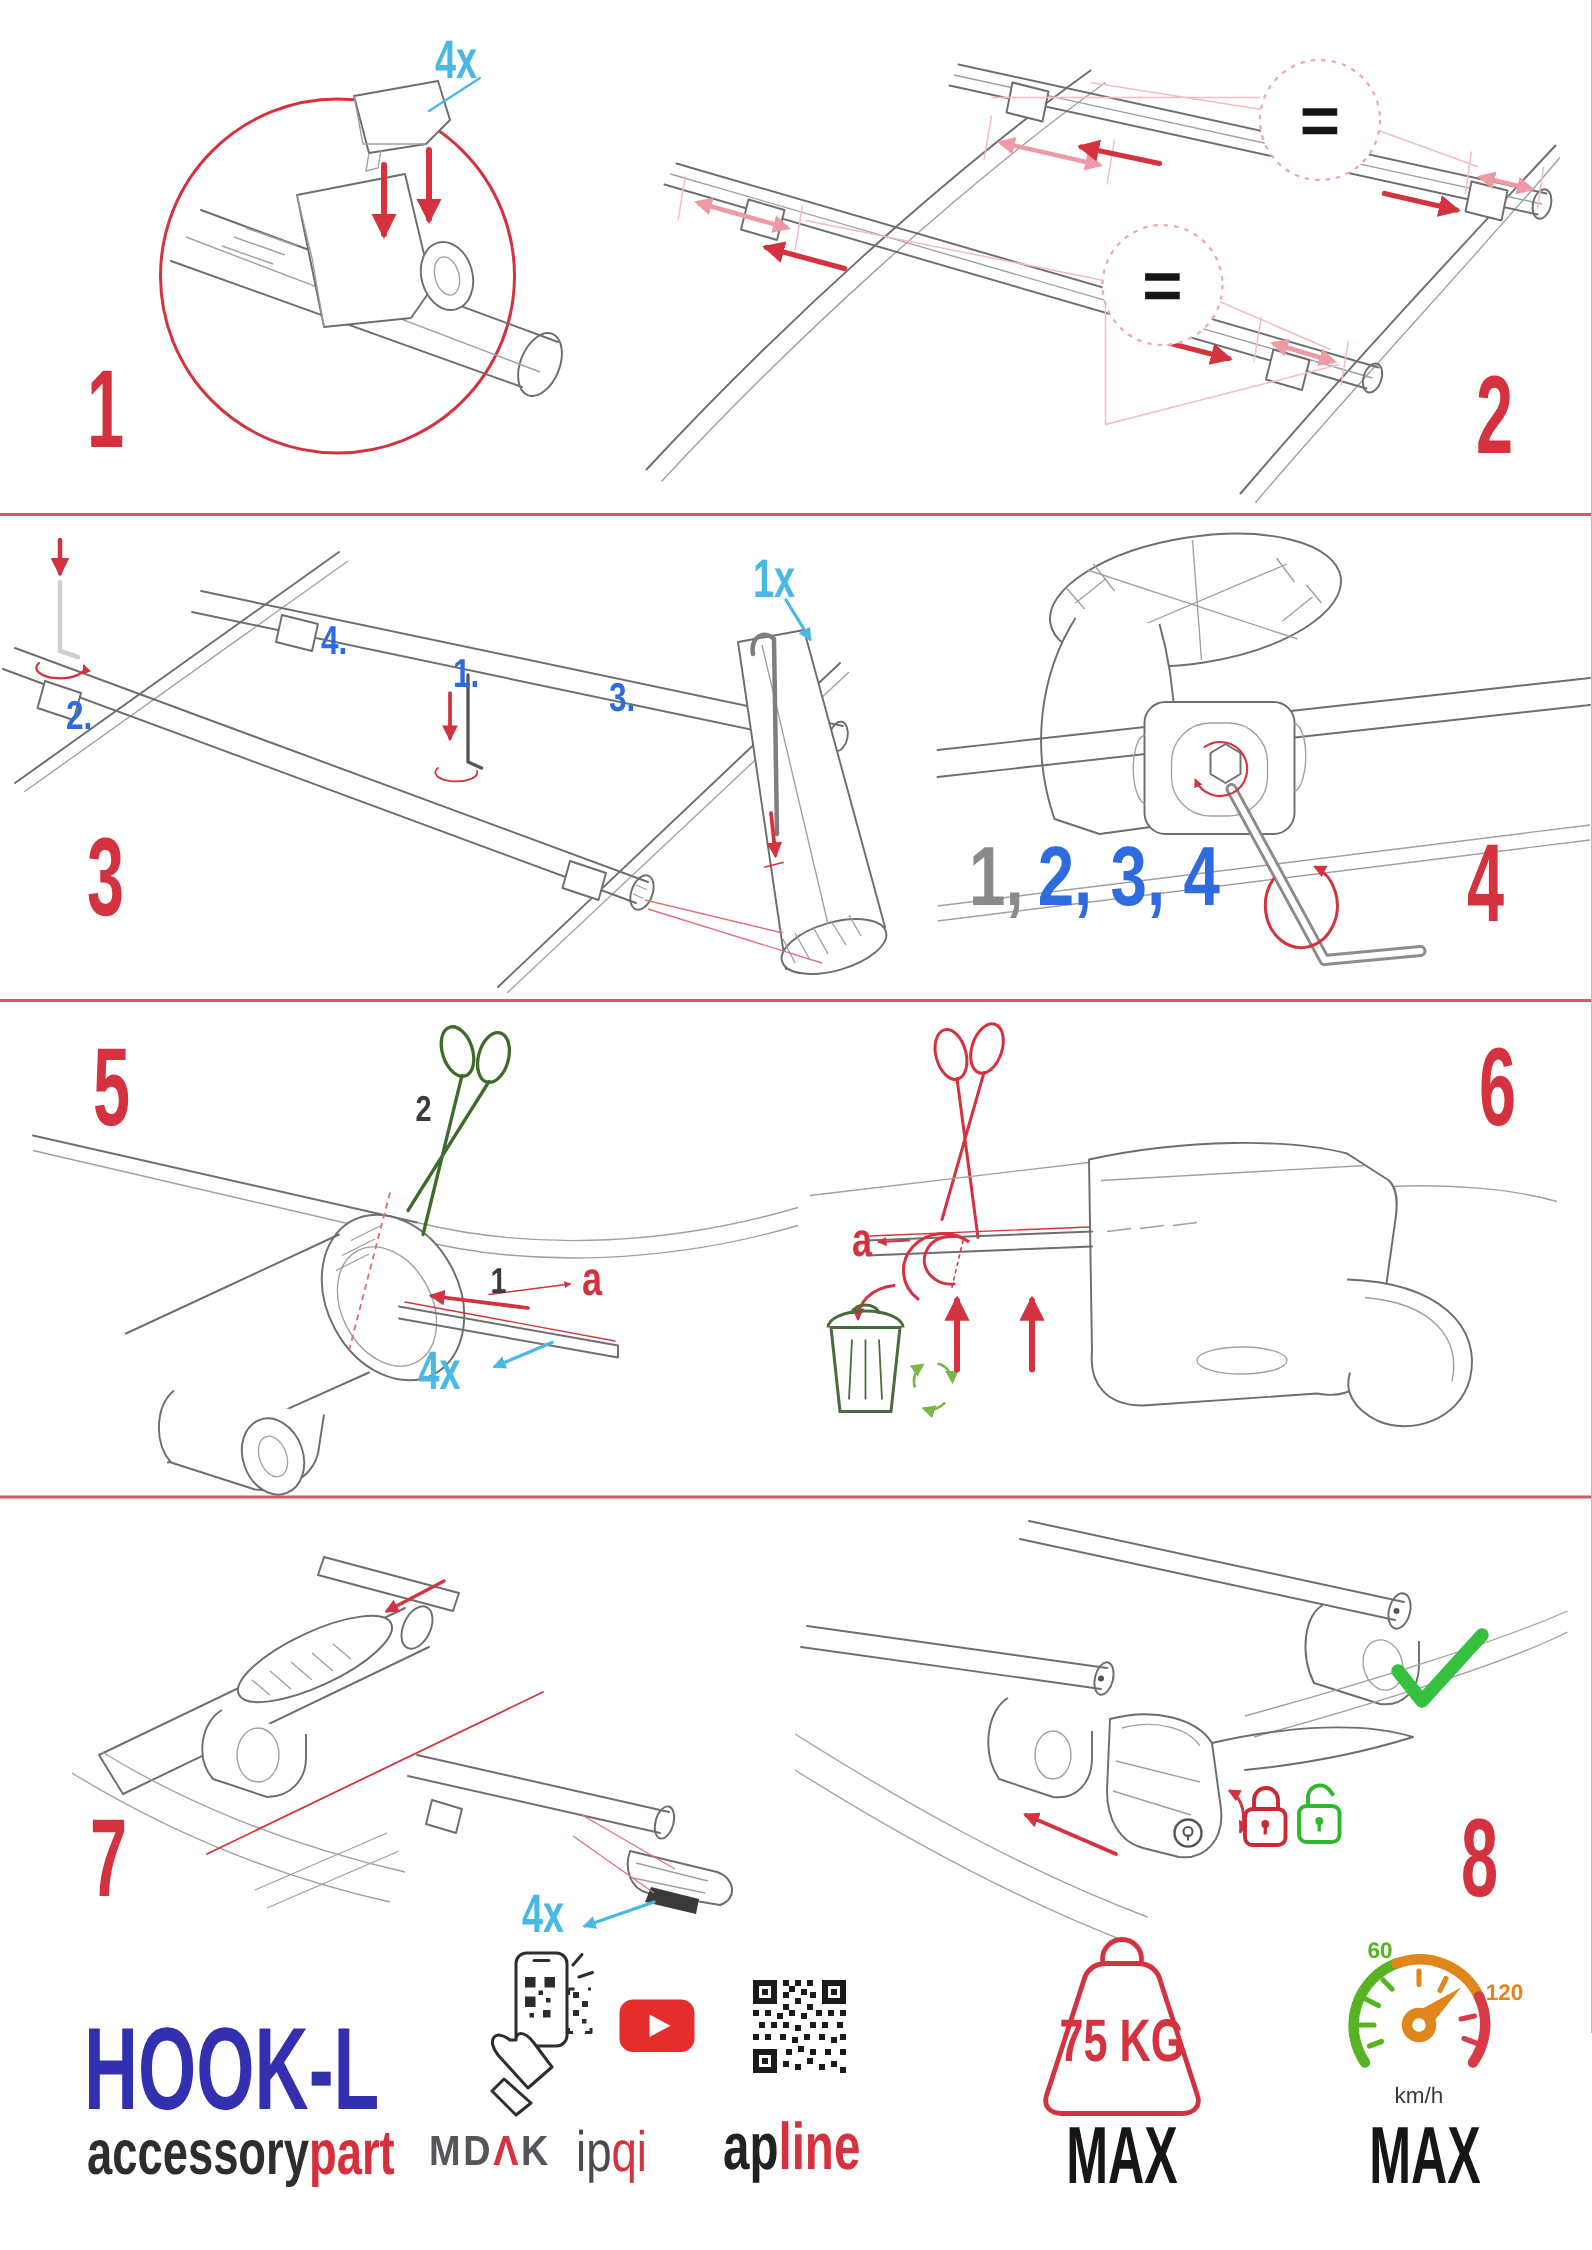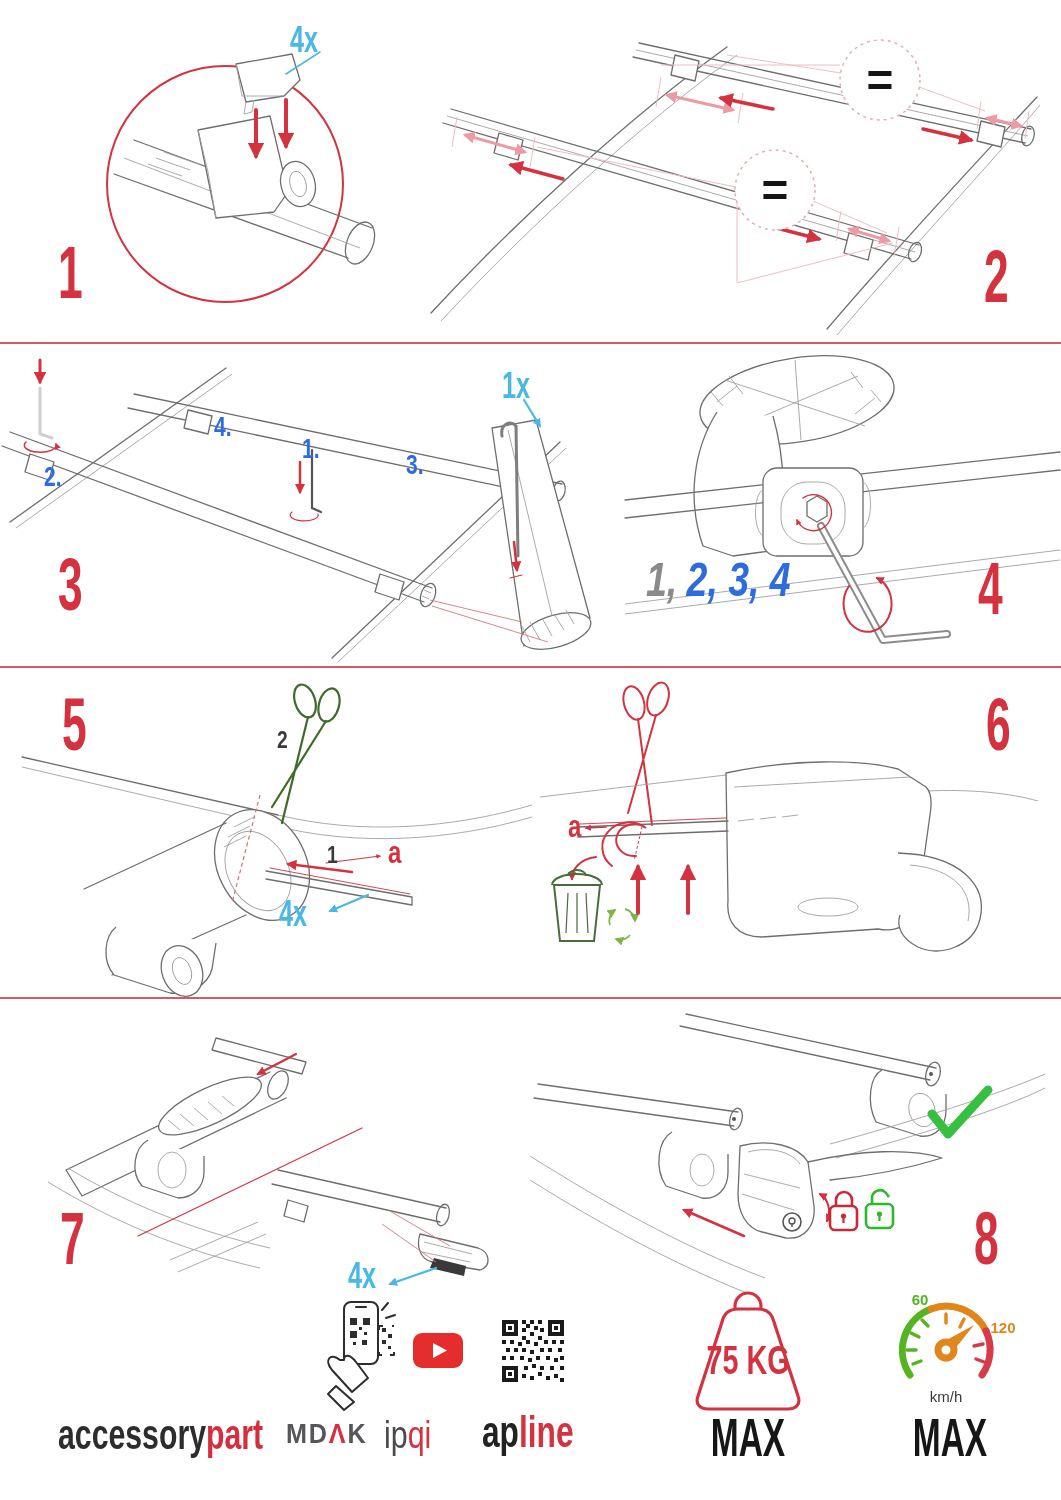--- a/index.html
+++ b/index.html
@@ -18,21 +18,21 @@
   .greenln{stroke:#3f6b2a;fill:none;stroke-linecap:round;}
   .lbl{position:absolute;line-height:1;white-space:nowrap;}
   .cond{display:inline-block;transform:scaleX(var(--sx,.66));transform-origin:0 50%;
         font-weight:bold;}
   .stepnum{font-size:74px;color:#d5323f;}
   .qty{font-size:36px;color:#49b8e5;}
   .bluelab{font-size:27px;color:#2e6bdf;font-weight:bold;}
   .smalllab{font-size:24px;color:#3a3a3a;font-weight:bold;}
   .dimlab{font-size:32px;color:#d5323f;font-weight:bold;}
   .eq{font-size:46px;color:#151515;font-weight:bold;width:56px;text-align:center;}
-  .seq{font-size:48px;font-weight:bold;font-style:italic;}
+  .seq{font-size:56px;font-weight:bold;}
   .seq .done{color:#8a8a8a;} .seq .todo{color:#2e6bdf;margin-left:12px;}
   .product{font-size:78px;color:#3330b0;}
   .brand{font-size:42px;} .brand .b1{color:#2d2d2d;} .brand .b2{color:#d52f3e;}
   .partner1{font-size:28px;color:#55555a;letter-spacing:2px;}
   .partner1 .lam{color:#d5323f;}
   .partner2{font-size:38px;color:#4a4a4a;font-weight:normal;}
   .partner2 .p2r{color:#d5323f;}
   .partner3{font-size:44px;color:#222;text-decoration:underline;}
   .partner3 .p3r{color:#d5323f;}
   .maxlab{font-size:54px;color:#161616;text-align:center;}
@@ -327,20 +327,21 @@
     </g>
     <g>
       <rect x="336" y="194" width="27" height="24" rx="5" stroke="#2db82d" stroke-width="2.6" fill="#fff"></rect>
       <path d="M342,194 v-5 a8,8 0 0 1 14,-6 l3,4" stroke="#2db82d" stroke-width="2.6" fill="none"></path>
       <circle cx="349.5" cy="204" r="2.6" fill="#2db82d"></circle>
         <path d="M349.5,206 v5" stroke="#2db82d" stroke-width="2.2"></path>
     </g>
   </svg>
   <span class="lbl stepnum" style="left:974px;top:1202px"><span class="cond" style="--sx:.6">8</span></span>
 
+  <span class="lbl product" style="left:56px;top:1340px"><span class="cond" style="--sx:.64">HOOK-L</span></span>
   <span class="lbl brand" style="left:58px;top:1414px"><span class="cond" style="--sx:.72"><span class="b1">accessory</span><span class="b2">part</span></span></span>
 
   <svg style="left:322px;top:1298px" width="76" height="110" viewBox="0 0 76 110">
     <g stroke="#2d2d2d" stroke-width="2" fill="none" stroke-linejoin="round">
       <rect x="22" y="4" width="34" height="62" rx="7" fill="#fff"></rect>
       <path d="M34,9 h10" stroke-linecap="round"></path>
       <g fill="#2d2d2d" stroke="none">
         <rect x="28" y="20" width="7" height="7"></rect>
           <rect x="41" y="20" width="7" height="7"></rect>
         <rect x="28" y="33" width="7" height="7"></rect>

